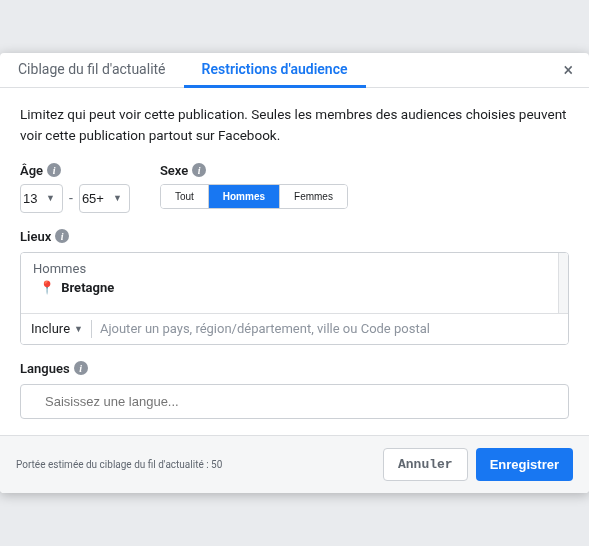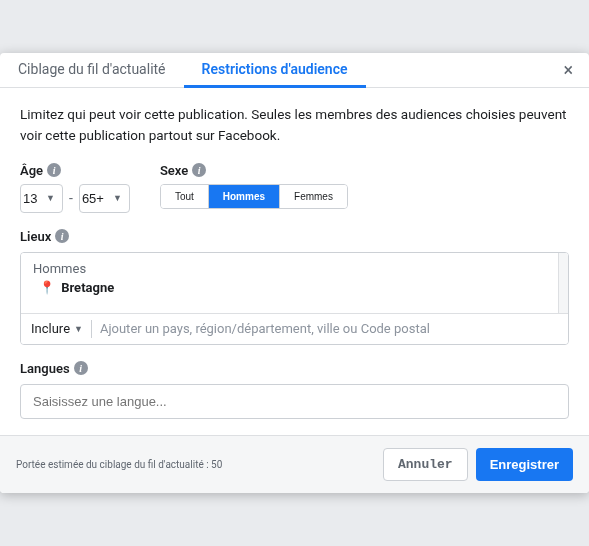--- a/index.html
+++ b/index.html
@@ -221,21 +221,21 @@
       font-size: 13px;
       color: #8d949e;
     }
     .languages-section {
       margin-top: 16px;
     }
     .language-input {
       width: 100%;
       border: 1px solid #ccd0d5;
       border-radius: 4px;
-      padding: 9px 12px;
+      padding: 9px 24px;
       font-size: 13px;
       color: #8d949e;
       outline: none;
     }
     .modal-footer {
       border-top: 1px solid #dddfe2;
       padding: 12px 16px;
       display: flex;
       align-items: center;
       justify-content: space-between;

